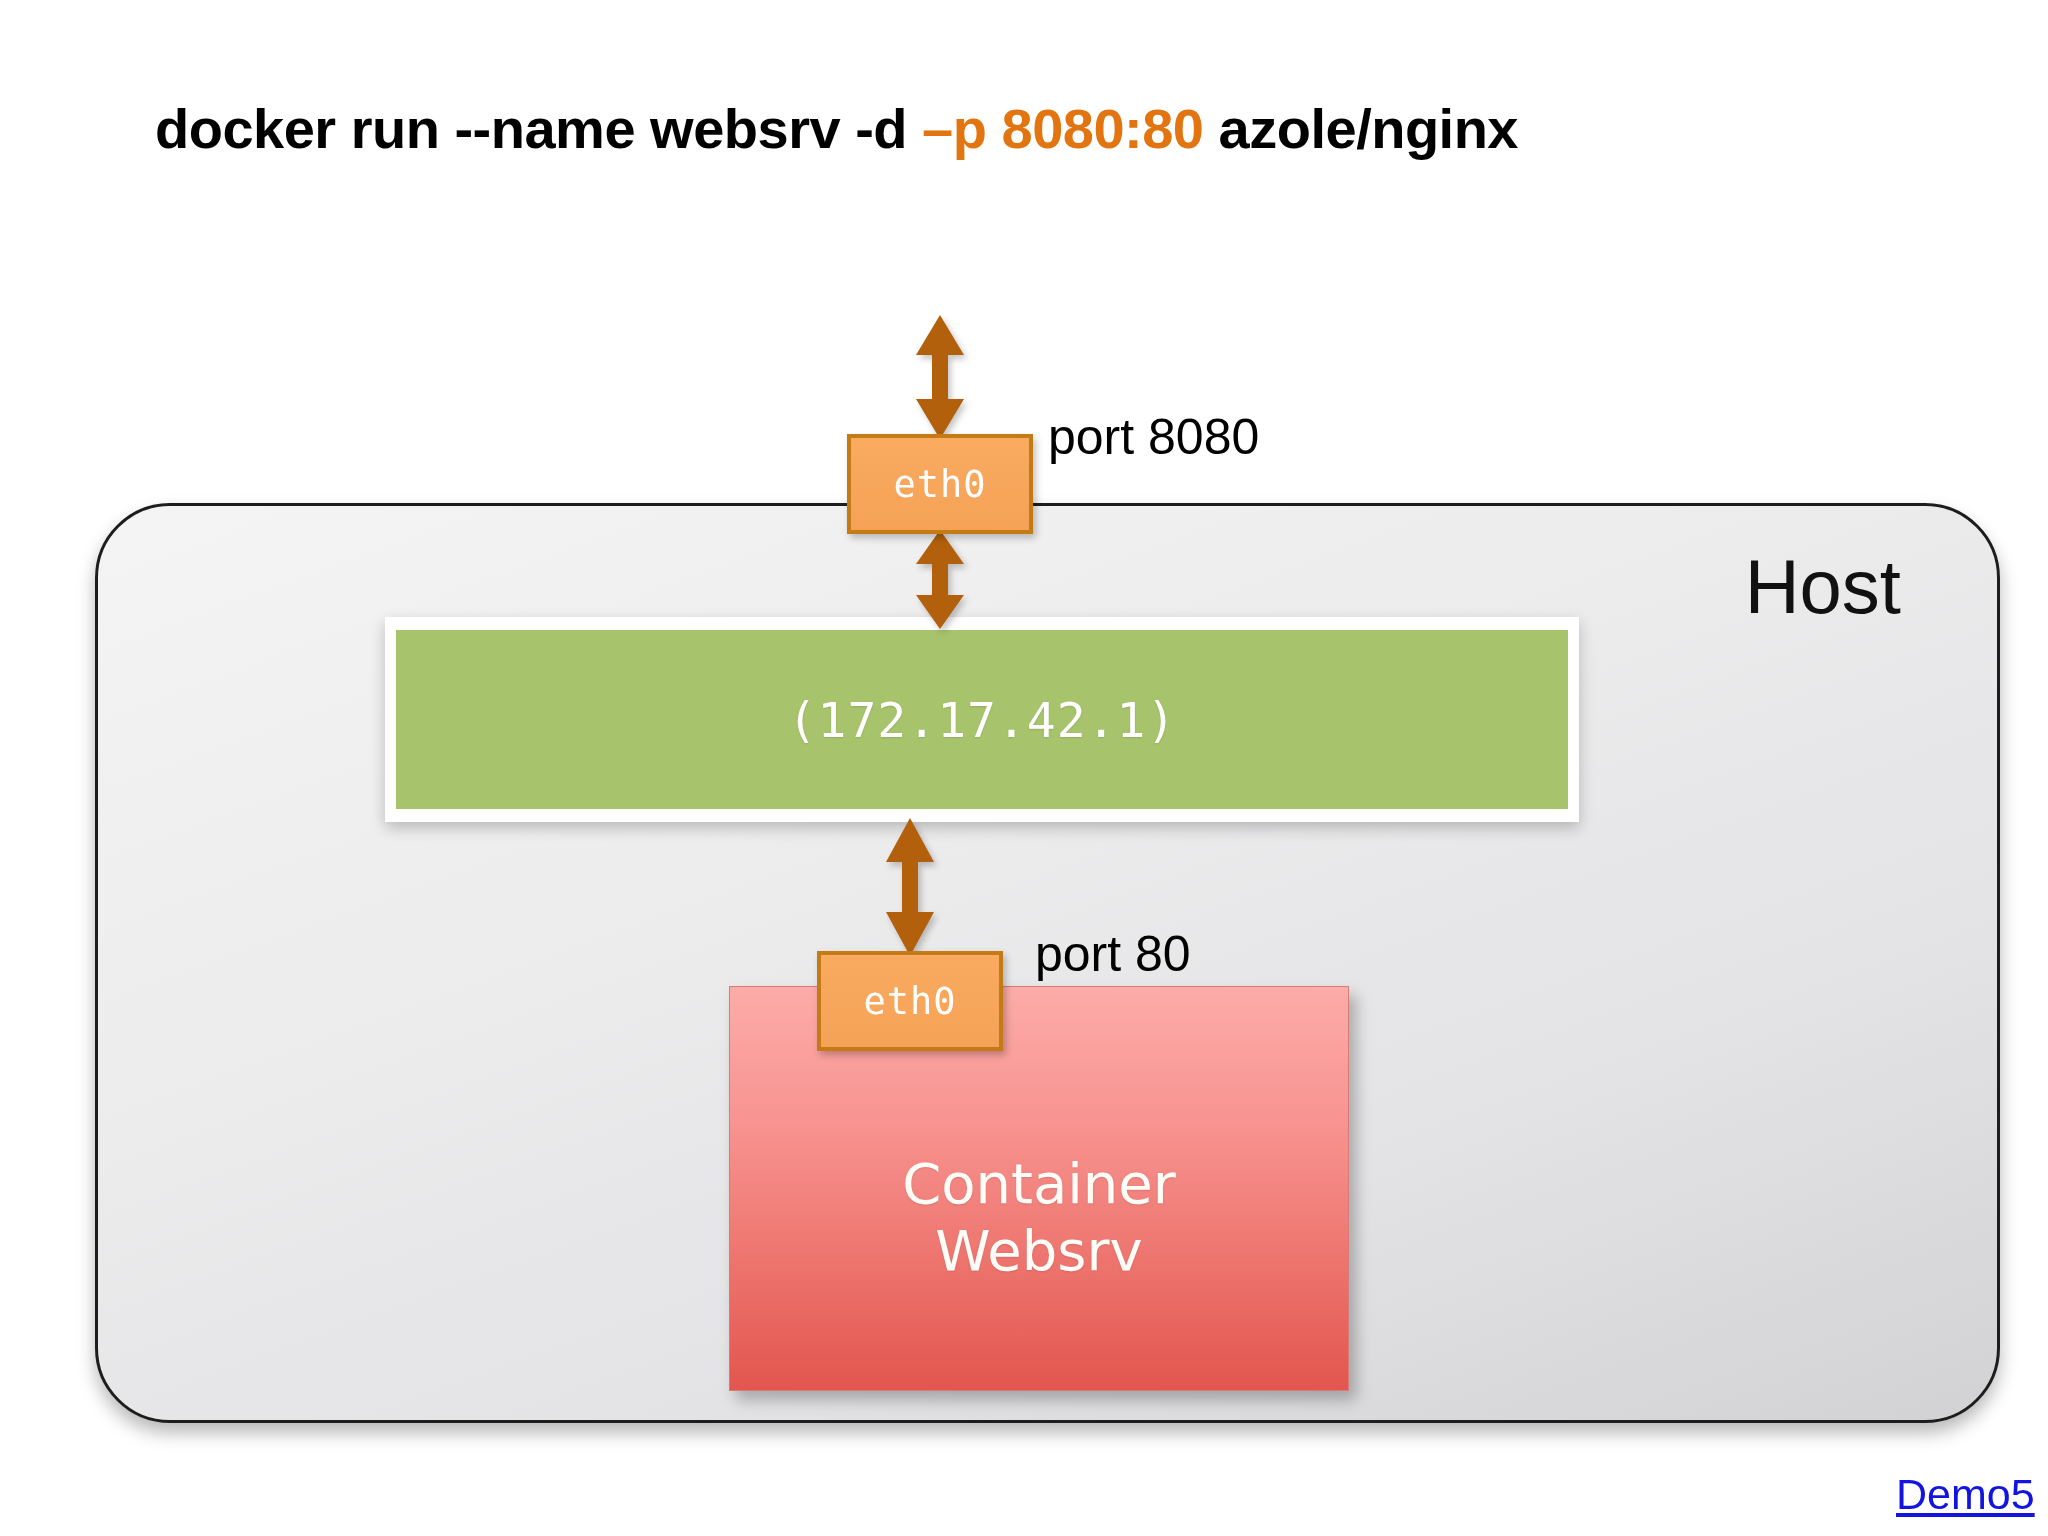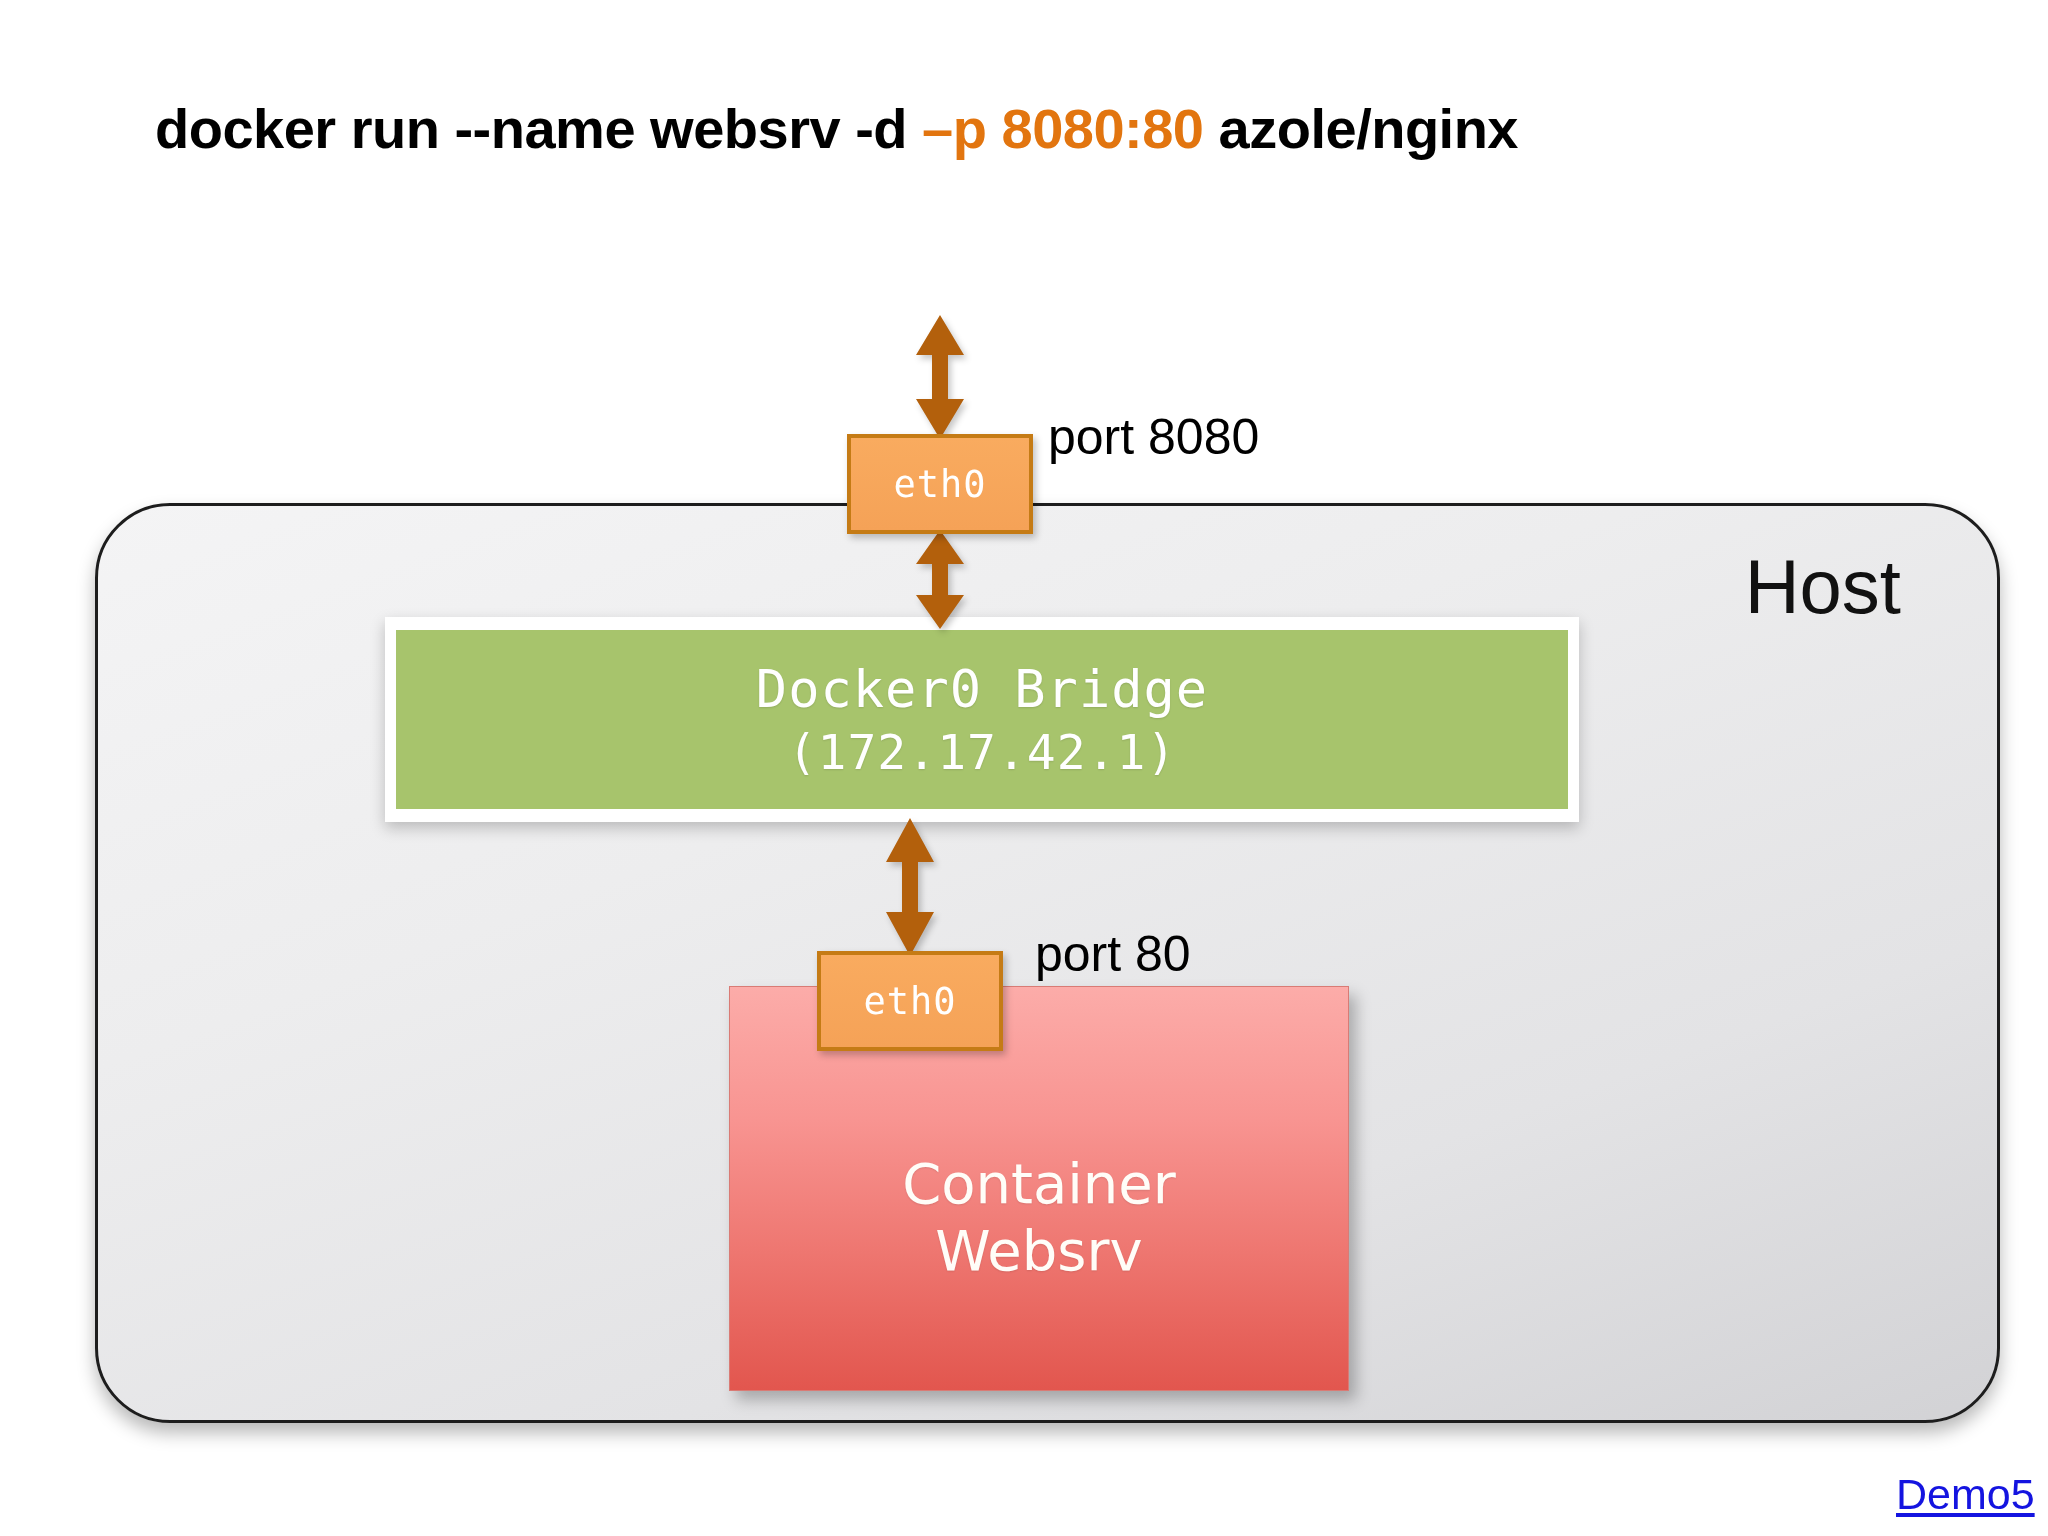--- a/index.html
+++ b/index.html
@@ -179,21 +179,20 @@
 <div id="command-line">
   <span class="cmd-plain">docker run --name websrv -d </span><span class="cmd-accent">–p 8080:80</span><span class="cmd-plain"> azole/nginx</span>
 </div>
 
 <div id="host-box">
   <div id="host-label">Host</div>
 </div>
 
 <div id="bridge-box">
   <div id="bridge-inner">
-    <div class="bridge-line">Docker0 Bridge</div>
     <div class="bridge-line sub">(172.17.42.1)</div>
   </div>
 </div>
 
 <div id="container-box">
   <div class="container-line">Container</div>
   <div class="container-line">Websrv</div>
 </div>
 
 <svg id="arrow-top" class="arrow" viewBox="0 0 60 124">

